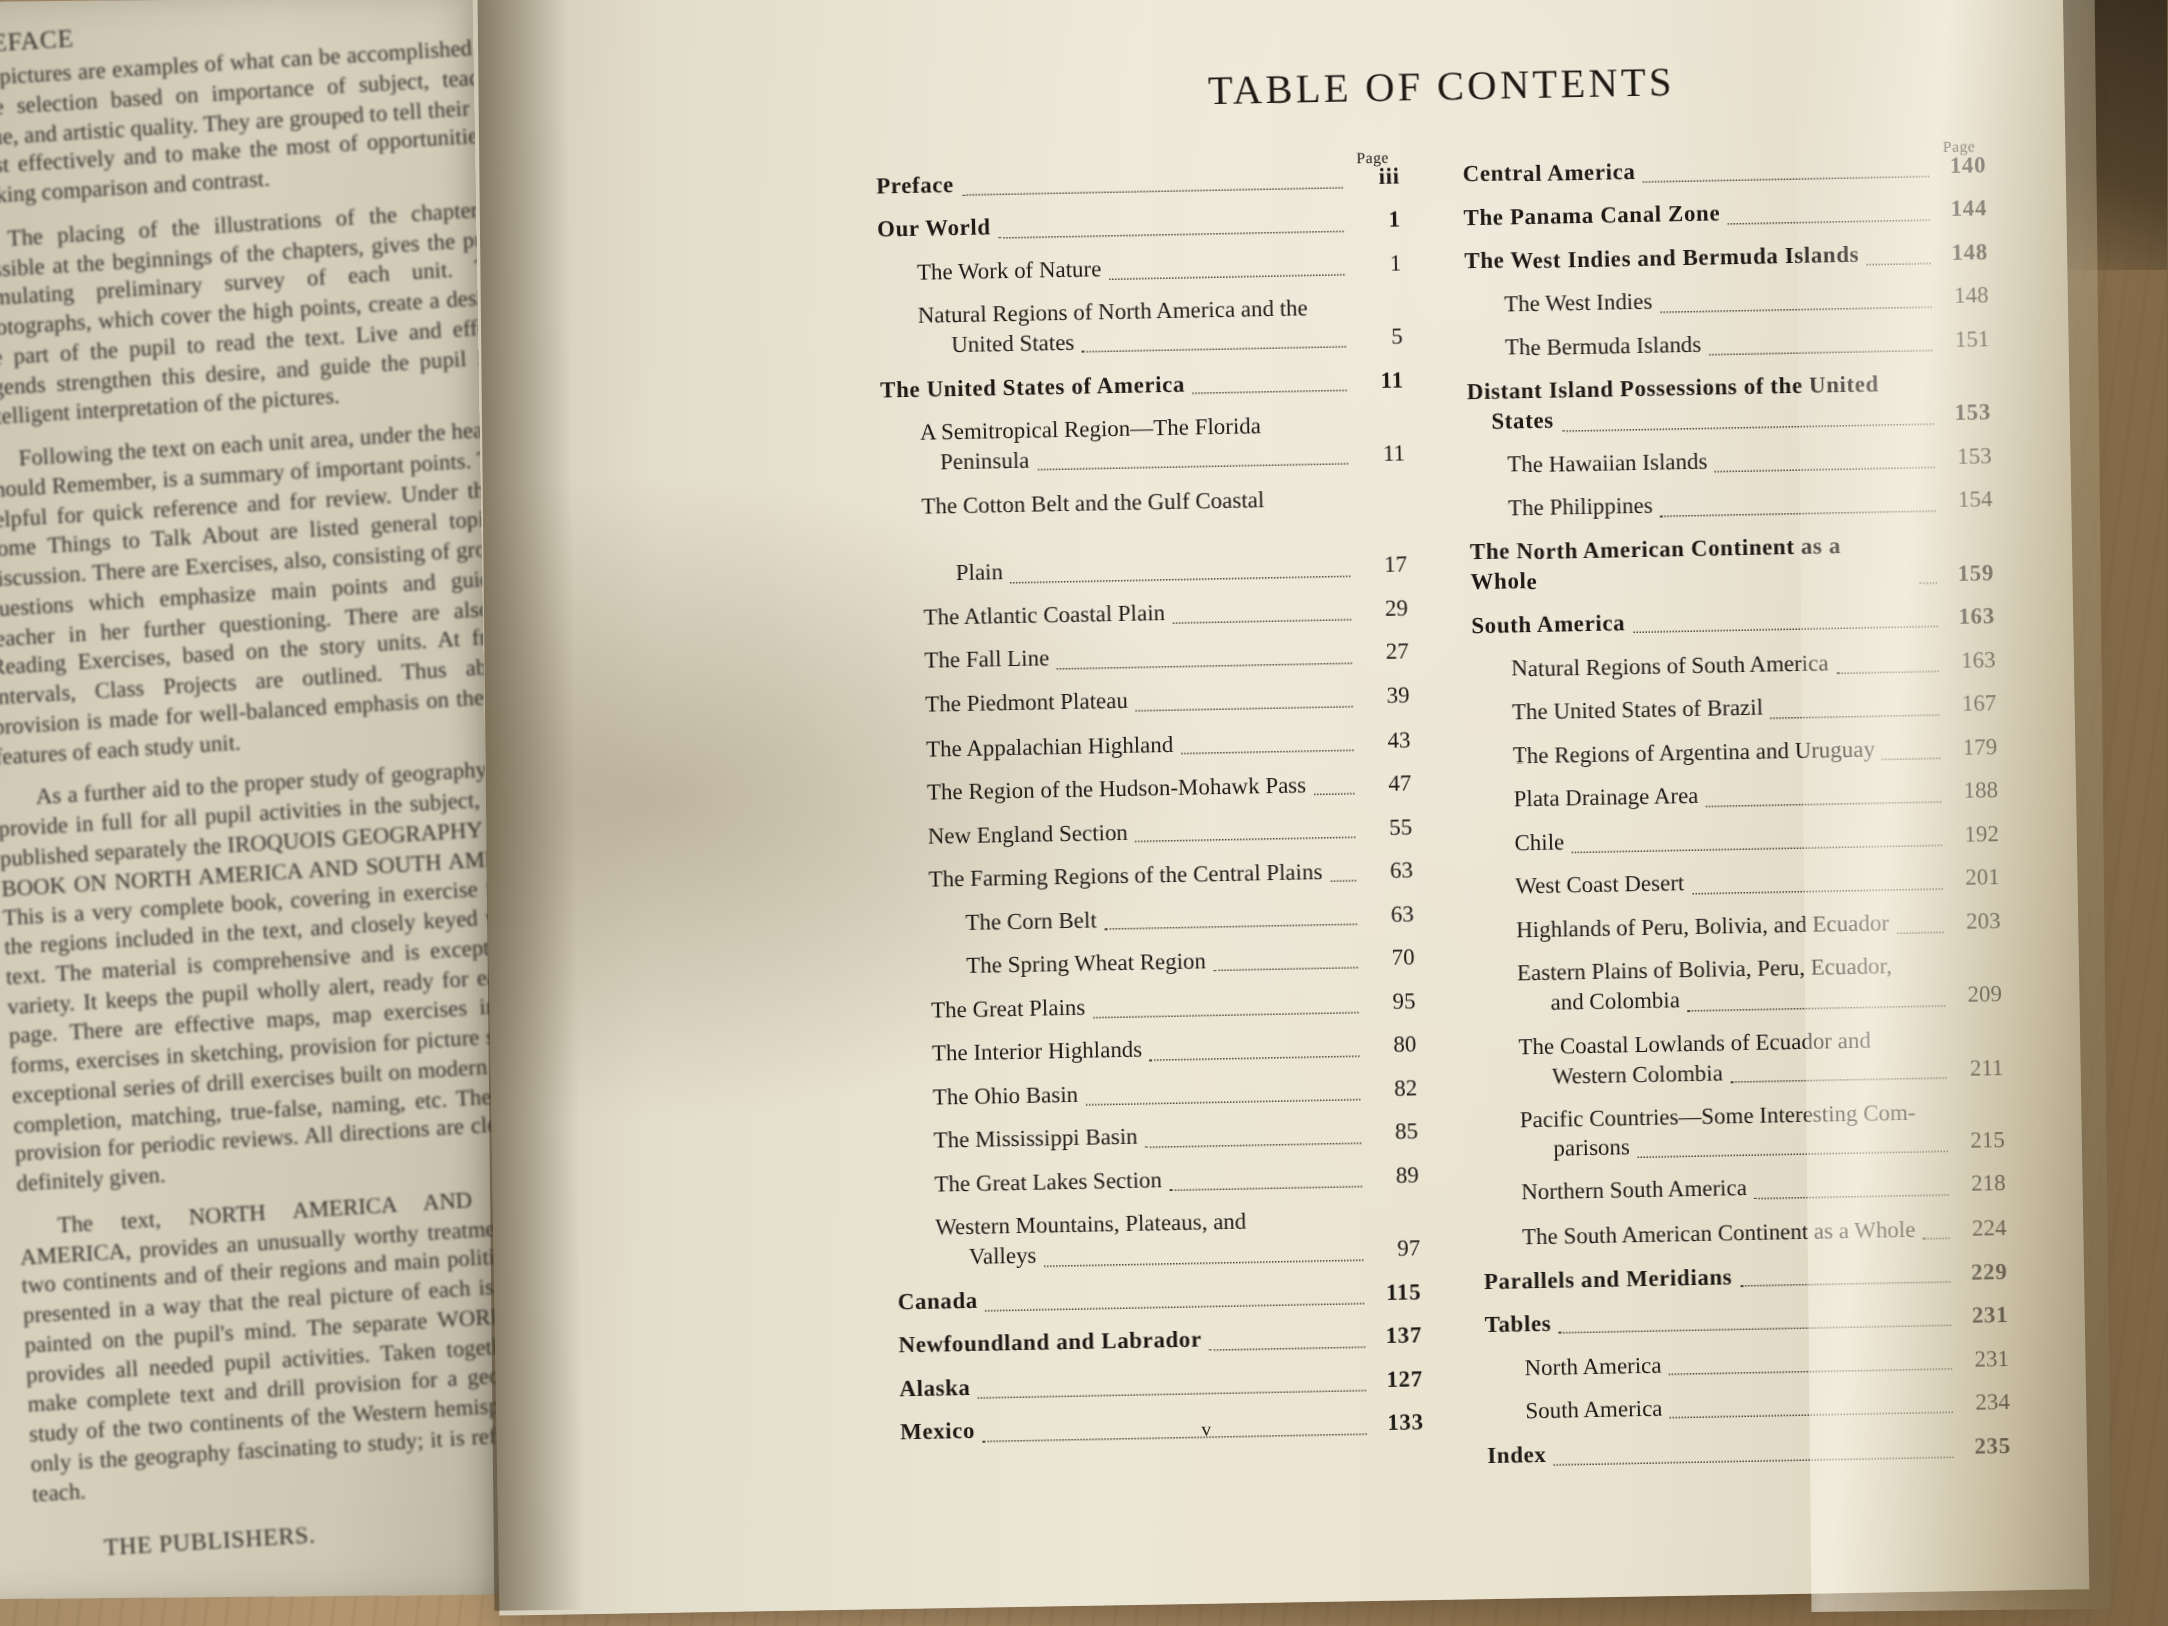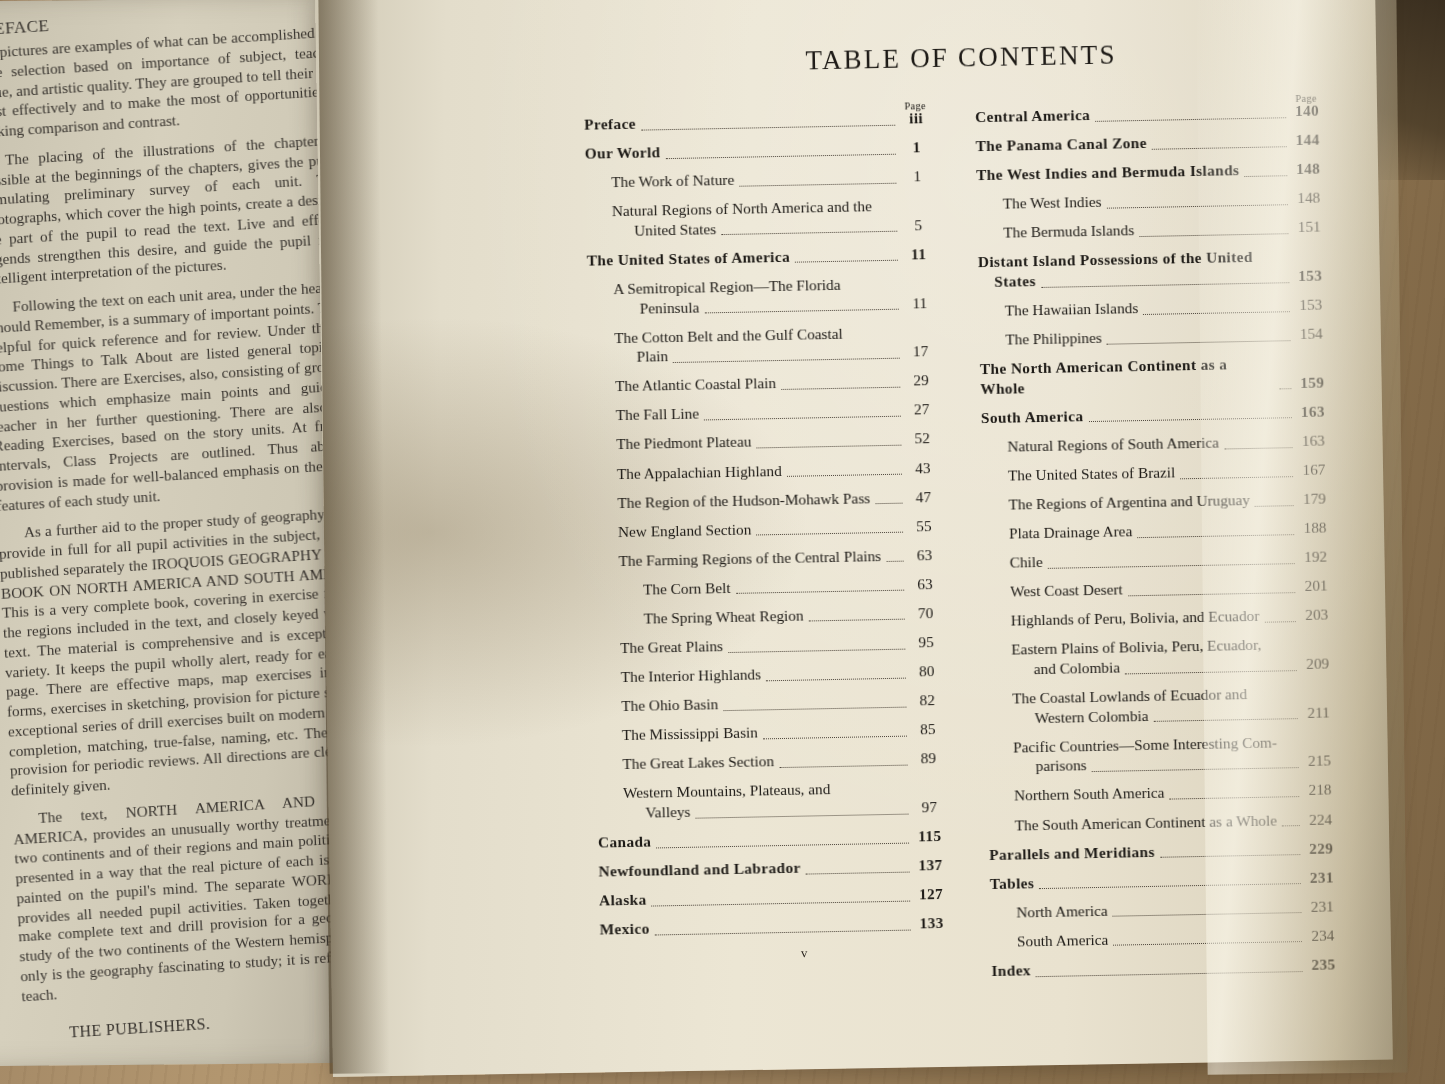--- a/index.html
+++ b/index.html
@@ -152,21 +152,21 @@
   }
   .row .dots {
     flex: 1;
     margin: 0 4px 3px 5px;
     border-bottom: 1.5px dotted #31291f;
     min-width: 12px;
     opacity: .85;
   }
   .row .pg {
     width: 34px;
-    text-align: center;
+    text-align: right;
     font-size: 15.3px;
   }
   .lvl0 { margin-left: 0; font-weight: bold; letter-spacing: .4px; }
   .lvl1 { margin-left: 26px; }
   .lvl2 { margin-left: 50px; }
   .row.wrap2 { display: block; }
   .row.wrap2 .line1 { display: block; }
   .row.wrap2 .line2 { display: flex; align-items: flex-end; }
   .row.wrap2 .line2 .ind { display:inline-block; }
   .folio {
@@ -238,47 +238,47 @@
                   </span>
                 </div>
                 <div class="row lvl0">
                   <span class="lbl">The United States of America</span>
                   <span class="dots"></span>
                   <span class="pg">11</span>
                 </div>
                 <div class="row lvl1 wrap2">
                   <span class="line1">A  Semitropical  Region—The  Florida</span>
                   <span class="line2">
-                    <span class="ind" style="margin-left: 26px;">Peninsula</span>
+                    <span class="ind" style="margin-left: 13px;">Peninsula</span>
                     <span class="dots"></span>
                     <span class="pg">11</span>
                   </span>
                 </div>
                 <div class="row lvl1 wrap2">
                   <span class="line1">The Cotton Belt and the Gulf Coastal</span>
                   <span class="line2">
-                    <span class="ind" style="margin-left: 22px;">Plain</span>
+                    <span class="ind" style="margin-left: 22px; margin-top: 26px;">Plain</span>
                     <span class="dots"></span>
                     <span class="pg">17</span>
                   </span>
                 </div>
                 <div class="row lvl1">
                   <span class="lbl">The Atlantic Coastal Plain</span>
                   <span class="dots"></span>
                   <span class="pg">29</span>
                 </div>
                 <div class="row lvl1">
                   <span class="lbl">The Fall Line</span>
                   <span class="dots"></span>
                   <span class="pg">27</span>
                 </div>
                 <div class="row lvl1">
                   <span class="lbl">The Piedmont Plateau</span>
                   <span class="dots"></span>
-                  <span class="pg">52</span>
+                  <span class="pg">39</span>
                 </div>
                 <div class="row lvl1">
                   <span class="lbl">The Appalachian Highland</span>
                   <span class="dots"></span>
                   <span class="pg">43</span>
                 </div>
                 <div class="row lvl1">
                   <span class="lbl">The Region of the Hudson-Mohawk Pass</span>
                   <span class="dots"></span>
                   <span class="pg">47</span>

